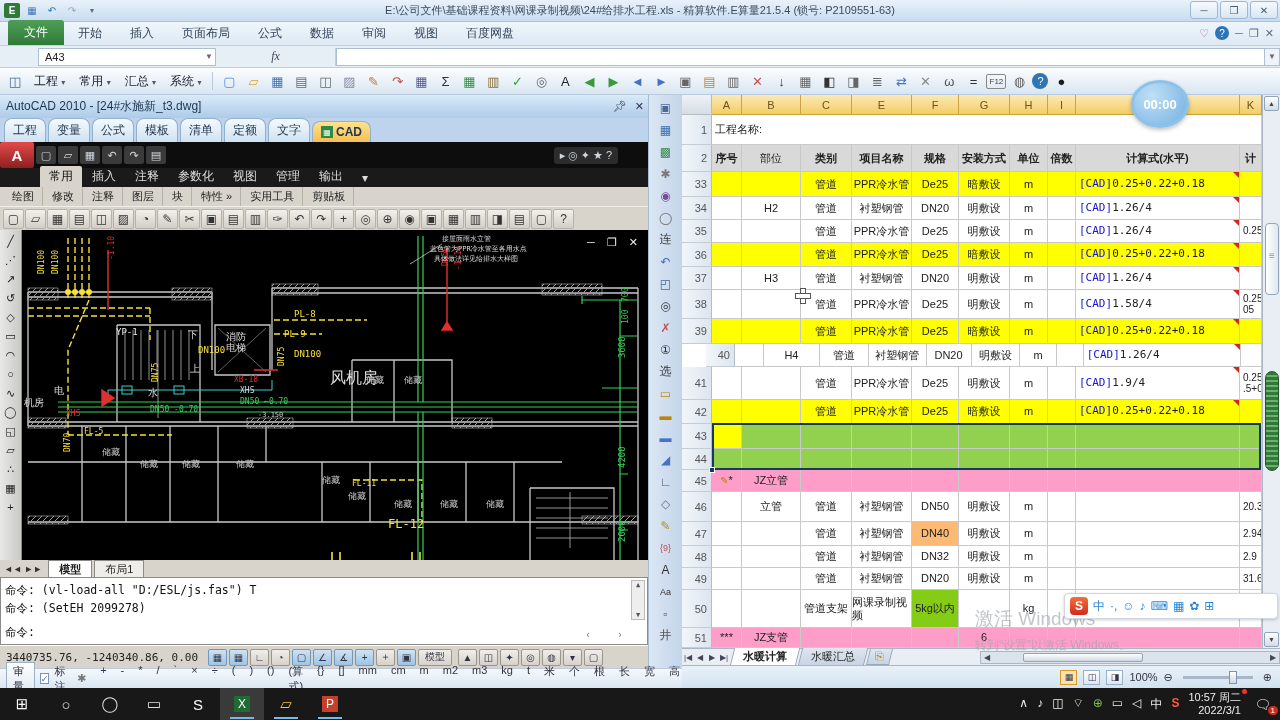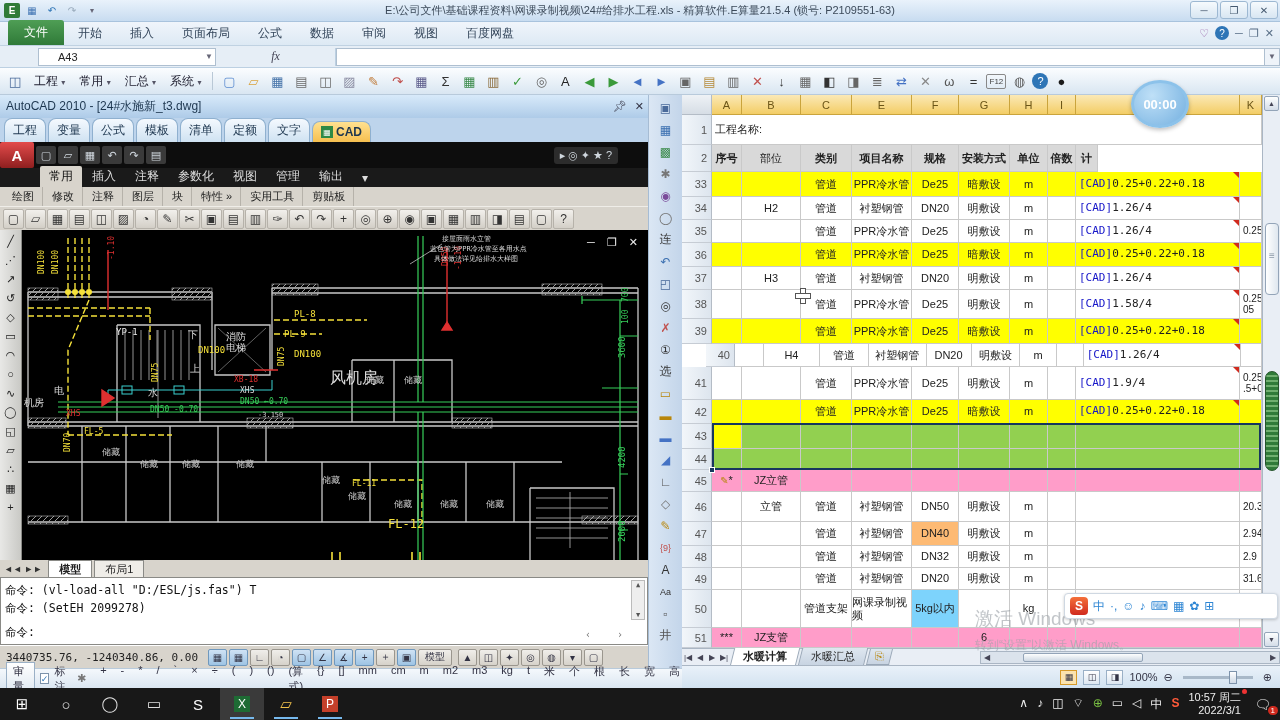--- a/index.html
+++ b/index.html
@@ -14,21 +14,21 @@
 #win-ctrl{position:absolute;right:2px;top:1px;display:flex;gap:2px;}
 .wbtn{width:28px;height:18px;border:1px solid #9db8d2;border-radius:3px;background:linear-gradient(#f6fafd,#d8e6f2);font-size:10px;color:#44586e;display:flex;align-items:center;justify-content:center;}
 
 #ribbonrow{left:0;top:22px;width:1280px;height:24px;background:linear-gradient(#f0f5fb,#dde9f4);border-bottom:1px solid #c0d2e2;display:flex;align-items:flex-end;}
 .rtab{padding:3px 14px;font-size:12px;color:#33455a;}
 .rtab.file{background:linear-gradient(#4f9e55,#2f7a38);color:#fff;border-radius:3px 3px 0 0;margin-left:8px;padding:4px 16px;}
 #ribbon-ctrl{position:absolute;right:6px;top:26px;display:flex;gap:6px;align-items:center;font-size:11px;color:#5a7088;}
 .helpdot{width:14px;height:14px;border-radius:50%;background:#2e75b6;color:#fff;font-size:10px;display:flex;align-items:center;justify-content:center;}
 
 #formularow{left:0;top:46px;width:1280px;height:22px;background:#e6eef6;border-bottom:1px solid #bcd0e2;display:flex;align-items:center;}
-#namebox{margin-left:38px;width:178px;height:18px;background:#fff;border:1px solid #aebfd0;font-size:11px;display:flex;align-items:center;padding-left:19px;position:relative;}
+#namebox{margin-left:38px;width:178px;height:18px;background:#fff;border:1px solid #aebfd0;font-size:11px;display:flex;align-items:center;padding-left:6px;position:relative;}
 #namebox .dd{position:absolute;right:2px;font-size:8px;color:#667;}
 #fxzone{width:120px;height:18px;display:flex;align-items:center;justify-content:center;font-style:italic;font-family:"Liberation Serif",serif;color:#445;border-right:1px solid #bcd0e2;}
 #fmlfield{flex:1;height:18px;background:#fff;border:1px solid #aebfd0;border-right:none;}
 #fmlend{width:16px;height:18px;background:#eef3f9;border:1px solid #aebfd0;font-size:8px;color:#667;display:flex;align-items:center;justify-content:center;}
 
 #toolbarrow{left:0;top:68px;width:1280px;height:27px;background:linear-gradient(#fbfdff,#d9e6f2);border-bottom:1px solid #b8cadb;display:flex;align-items:center;gap:2px;padding-left:4px;}
 .tmenu{font-size:12px;color:#223;padding:3px 6px;}
 .tmenu .car{font-size:8px;color:#556;}
 .ticon{width:22px;height:20px;border-radius:2px;display:flex;align-items:center;justify-content:center;font-size:13px;}
 .tsep{width:1px;height:18px;background:#b9c8d6;margin:0 3px;}
@@ -581,20 +581,21 @@
         <div class="gr" style="height: 27px;">
           <div class="rh" style="height: 27px;">2</div>
           <div class="c" style="width: 30px; height: 27px; background: rgb(217, 217, 217); font-weight: bold;">序号</div>
           <div class="c" style="width: 59px; height: 27px; background: rgb(217, 217, 217); font-weight: normal;">部位</div>
           <div class="c" style="width: 51px; height: 27px; background: rgb(217, 217, 217); font-weight: bold;">类别</div>
           <div class="c" style="width: 60px; height: 27px; background: rgb(217, 217, 217); font-weight: bold;">项目名称</div>
           <div class="c" style="width: 47px; height: 27px; background: rgb(217, 217, 217); font-weight: bold;">规格</div>
           <div class="c" style="width: 51px; height: 27px; background: rgb(217, 217, 217); font-weight: bold;">安装方式</div>
           <div class="c" style="width: 38px; height: 27px; background: rgb(217, 217, 217); font-weight: bold;">单位</div>
           <div class="c" style="width: 28px; height: 27px; background: rgb(217, 217, 217); font-weight: bold;">倍数</div>
+          <div class="c" style="width: 164px; height: 27px; background: rgb(217, 217, 217); font-weight: bold;">计算式(水平)</div>
           <div class="c" style="width: 22px; height: 27px; background: rgb(217, 217, 217); font-weight: bold;">计</div>
         </div>
         <div class="gr" style="height: 25px;">
           <div class="rh" style="height: 25px;">33</div>
           <div class="c" style="width: 30px; height: 25px; background: rgb(255, 255, 0);"></div>
           <div class="c" style="width: 59px; height: 25px; background: rgb(255, 255, 0);"></div>
           <div class="c" style="width: 51px; height: 25px; background: rgb(255, 255, 0);">管道</div>
           <div class="c" style="width: 60px; height: 25px; background: rgb(255, 255, 0);">PPR冷水管</div>
           <div class="c" style="width: 47px; height: 25px; background: rgb(255, 255, 0);">De25</div>
           <div class="c" style="width: 51px; height: 25px; background: rgb(255, 255, 0);">暗敷设</div>
@@ -812,21 +813,21 @@
           <div class="c" style="width: 28px; height: 22px; background: rgb(255, 255, 255);"></div>
           <div class="c calc" style="width: 164px; height: 22px; background: rgb(255, 255, 255);"></div>
           <div class="c l" style="width: 22px; height: 22px; background: rgb(255, 255, 255); font-size: 10px;">31.6</div>
         </div>
         <div class="gr" style="height: 38px;">
           <div class="rh" style="height: 38px;">50</div>
           <div class="c" style="width: 30px; height: 38px; background: rgb(255, 255, 255);"></div>
           <div class="c" style="width: 59px; height: 38px; background: rgb(255, 255, 255);"></div>
           <div class="c" style="width: 51px; height: 38px; background: rgb(255, 255, 255);">管道支架</div>
           <div class="c" style="width: 60px; height: 38px; background: rgb(255, 255, 255);">网课录制视频</div>
-          <div class="c" style="width: 47px; height: 38px; background: #7dd3fc;">5kg以内</div>
+          <div class="c" style="width: 47px; height: 38px; background: #84cc16;">5kg以内</div>
           <div class="c" style="width: 51px; height: 38px; background: rgb(255, 255, 255);"></div>
           <div class="c" style="width: 38px; height: 38px; background: rgb(255, 255, 255);">kg</div>
           <div class="c" style="width: 28px; height: 38px; background: rgb(255, 255, 255);"></div>
           <div class="c calc" style="width: 164px; height: 38px; background: rgb(255, 255, 255);"></div>
           <div class="c l" style="width: 22px; height: 38px; background: rgb(255, 255, 255); font-size: 10px;">0.</div>
         </div>
         <div class="gr" style="height: 20px;">
           <div class="rh" style="height: 20px;">51</div>
           <div class="c" style="width: 30px; height: 20px; background: rgb(255, 157, 201);">***</div>
           <div class="c" style="width: 59px; height: 20px; background: rgb(255, 157, 201);">JZ支管</div>

